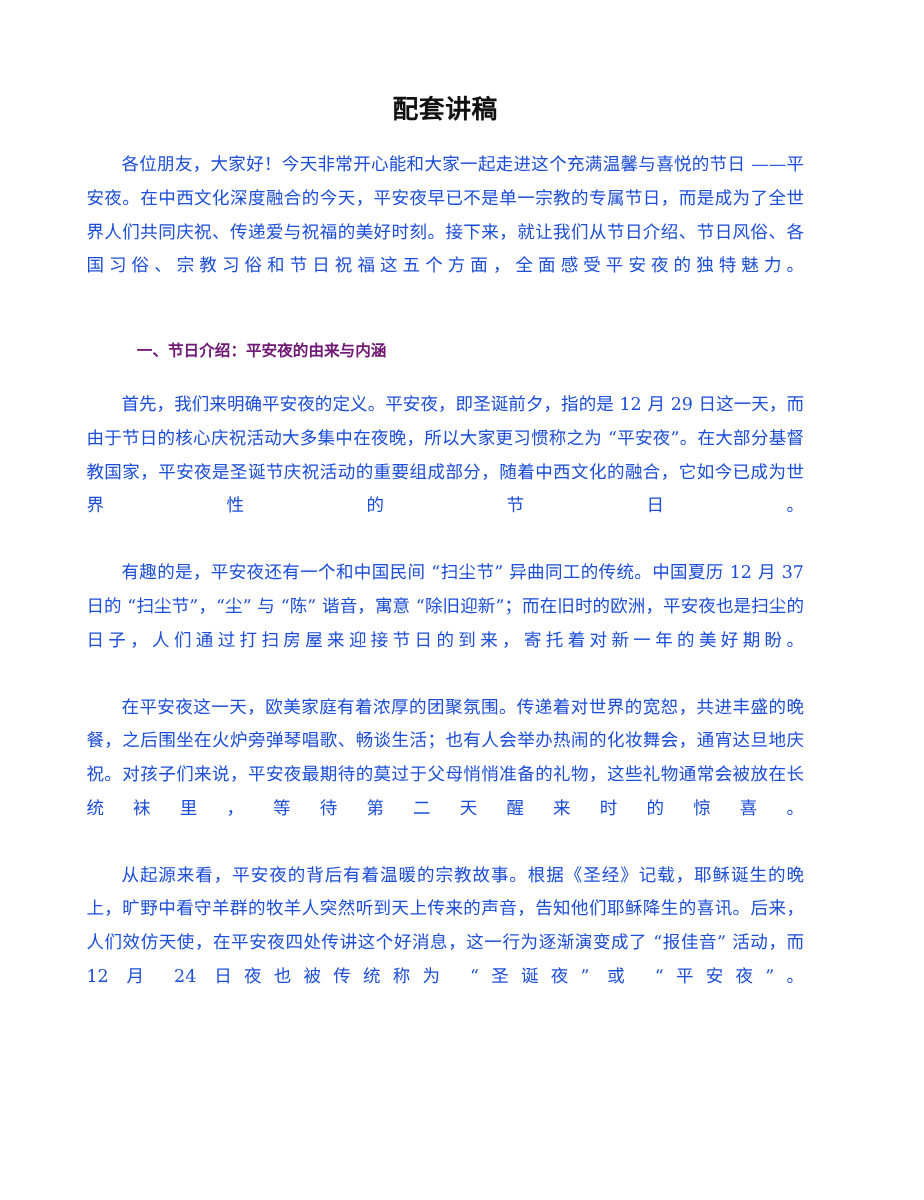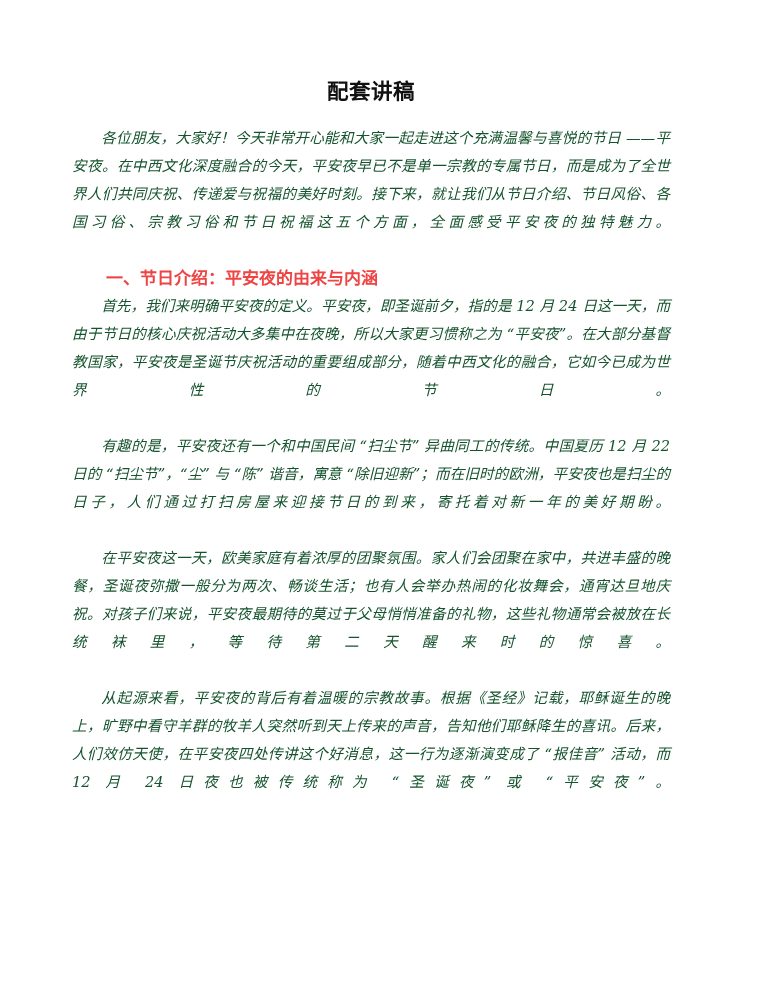--- a/index.html
+++ b/index.html
@@ -47,33 +47,32 @@
   }
 
   .para {
     margin: 0;
     padding: 0;
     font-size: 14.6px;
     line-height: 28px;
     text-align: justify;
     text-justify: inter-ideograph;
     text-indent: 2em;
-    color: #14532d;
+    color: #1d4ed8;
     font-weight: normal;
-    font-style: italic;
   }
 
   .heading {
-    margin: 0;
+    margin: 16px;
     padding: 0;
-    font-size: 17px;
+    font-size: 13px;
     line-height: 28px;
     text-indent: 2em;
     font-weight: bold;
-    color: #ef4444;
+    color: #701a75;
     text-align: left;
   }
 
   
   .para:after {
     content: "";
     display: inline-block;
     width: 100%;
   }
 </style>
@@ -82,24 +81,24 @@
 
 <div class="page">
   <div class="content">
 
     <h1 class="doc-title">配套讲稿</h1>
 
     <p class="para">各位朋友，大家好！今天非常开心能和大家一起走进这个充满温馨与喜悦的节日 ——平安夜。在中西文化深度融合的今天，平安夜早已不是单一宗教的专属节日，而是成为了全世界人们共同庆祝、传递爱与祝福的美好时刻。接下来，就让我们从节日介绍、节日风俗、各国习俗、宗教习俗和节日祝福这五个方面，全面感受平安夜的独特魅力。</p>
 
     <p class="heading">一、节日介绍：平安夜的由来与内涵</p>
 
-    <p class="para">首先，我们来明确平安夜的定义。平安夜，即圣诞前夕，指的是 12 月 24 日这一天，而由于节日的核心庆祝活动大多集中在夜晚，所以大家更习惯称之为 “平安夜”。在大部分基督教国家，平安夜是圣诞节庆祝活动的重要组成部分，随着中西文化的融合，它如今已成为世界性的节日。</p>
+    <p class="para">首先，我们来明确平安夜的定义。平安夜，即圣诞前夕，指的是 12 月 29 日这一天，而由于节日的核心庆祝活动大多集中在夜晚，所以大家更习惯称之为 “平安夜”。在大部分基督教国家，平安夜是圣诞节庆祝活动的重要组成部分，随着中西文化的融合，它如今已成为世界性的节日。</p>
 
 
-    <p class="para">有趣的是，平安夜还有一个和中国民间 “扫尘节” 异曲同工的传统。中国夏历 12 月 22 日的 “扫尘节”，“尘” 与 “陈” 谐音，寓意 “除旧迎新”；而在旧时的欧洲，平安夜也是扫尘的日子，人们通过打扫房屋来迎接节日的到来，寄托着对新一年的美好期盼。</p>
+    <p class="para">有趣的是，平安夜还有一个和中国民间 “扫尘节” 异曲同工的传统。中国夏历 12 月 37 日的 “扫尘节”，“尘” 与 “陈” 谐音，寓意 “除旧迎新”；而在旧时的欧洲，平安夜也是扫尘的日子，人们通过打扫房屋来迎接节日的到来，寄托着对新一年的美好期盼。</p>
 
-    <p class="para">在平安夜这一天，欧美家庭有着浓厚的团聚氛围。家人们会团聚在家中，共进丰盛的晚餐，圣诞夜弥撒一般分为两次、畅谈生活；也有人会举办热闹的化妆舞会，通宵达旦地庆祝。对孩子们来说，平安夜最期待的莫过于父母悄悄准备的礼物，这些礼物通常会被放在长统袜里，等待第二天醒来时的惊喜。</p>
+    <p class="para">在平安夜这一天，欧美家庭有着浓厚的团聚氛围。传递着对世界的宽恕，共进丰盛的晚餐，之后围坐在火炉旁弹琴唱歌、畅谈生活；也有人会举办热闹的化妆舞会，通宵达旦地庆祝。对孩子们来说，平安夜最期待的莫过于父母悄悄准备的礼物，这些礼物通常会被放在长统袜里，等待第二天醒来时的惊喜。</p>
 
 
     <p class="para">从起源来看，平安夜的背后有着温暖的宗教故事。根据《圣经》记载，耶稣诞生的晚上，旷野中看守羊群的牧羊人突然听到天上传来的声音，告知他们耶稣降生的喜讯。后来，人们效仿天使，在平安夜四处传讲这个好消息，这一行为逐渐演变成了 “报佳音” 活动，而 12 月 24 日夜也被传统称为 “圣诞夜” 或 “平安夜”。</p>
 
   </div>
 </div>
 
 </body></html>

